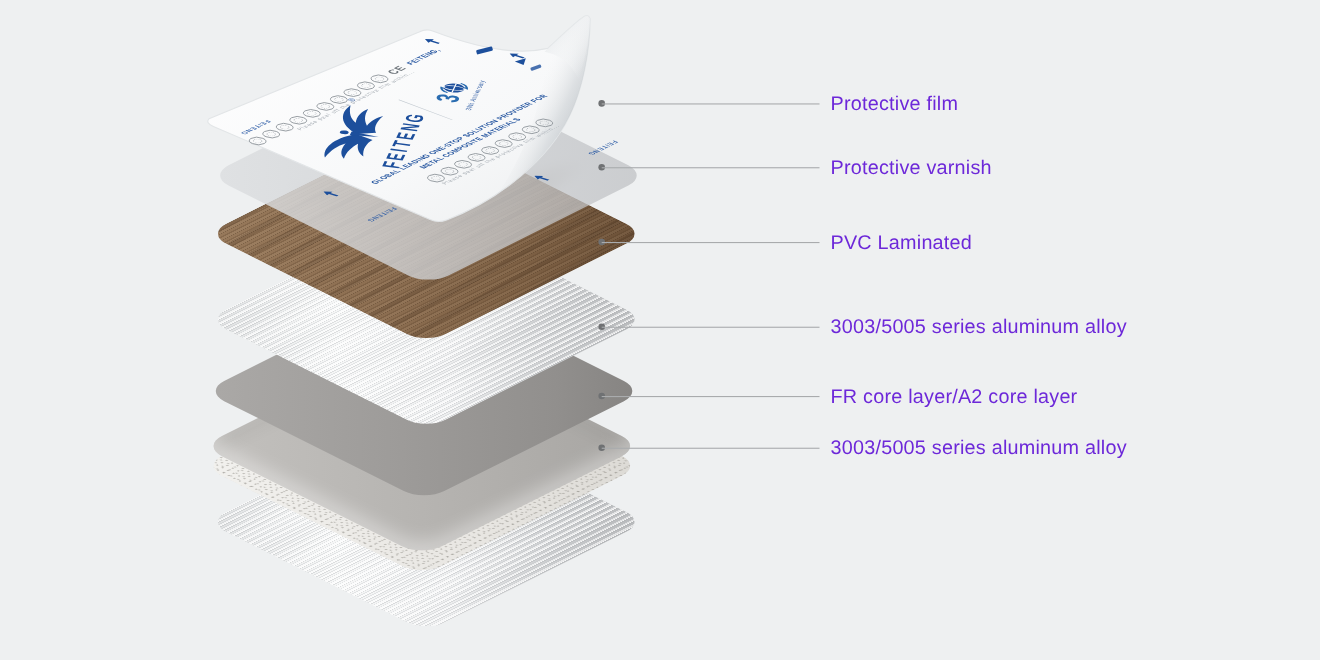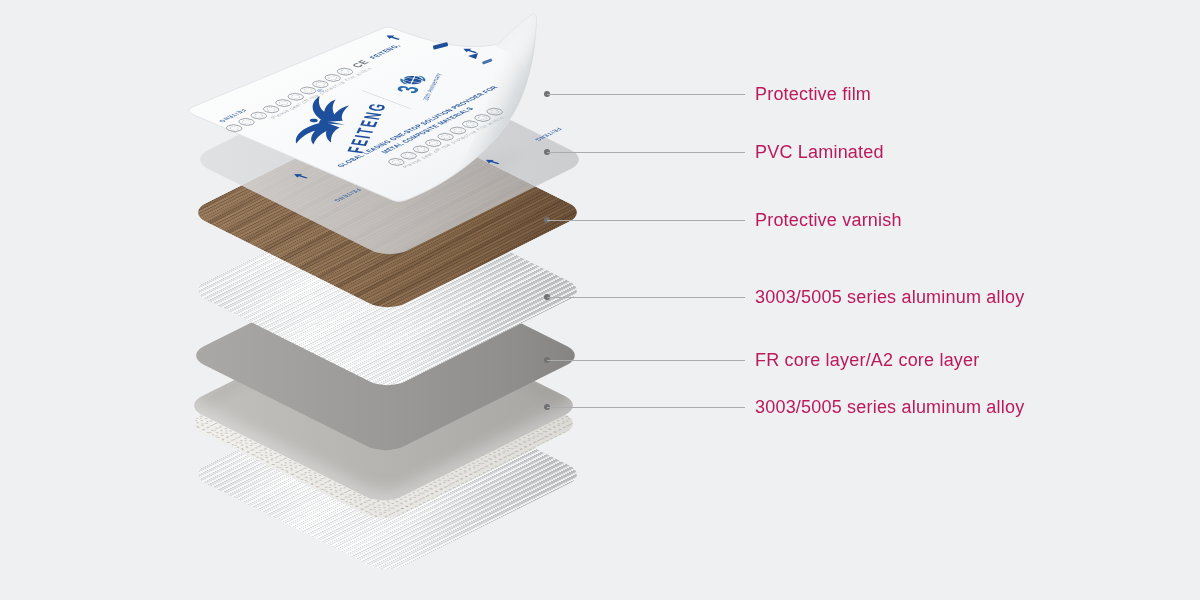--- a/index.html
+++ b/index.html
@@ -115,21 +115,21 @@
   .leader-row:nth-of-type(2){top:142px;}
   .leader-row:nth-of-type(3){top:210px;}
   .leader-row:nth-of-type(4){top:287px;}
   .leader-row:nth-of-type(5){top:350px;}
   .leader-row:nth-of-type(6){top:397px;padding-left:47px;}
   .leader-row:nth-of-type(7){top:465px;}
   .leader-dot{position:absolute;left:544px;top:7px;width:6px;height:6px;border-radius:50%;background:#6f7173;}
   .leader-line{position:absolute;left:547px;top:9.5px;width:198px;height:1px;background:#a9abad;}
   .leader-label{
     position:absolute;left:755px;top:0;height:20px;line-height:20px;
-    font-size:18px;color:#be185d;letter-spacing:0.2px;white-space:nowrap;
+    font-size:18px;color:#6d28d9;letter-spacing:0.2px;white-space:nowrap;
   }
 </style>
 </head>
 <body>
 
 <div class="stage">
 
   <div class="layer varnish"></div>
   <div class="layer wood"></div>
   <div class="layer alu alu1"></div>
@@ -274,26 +274,26 @@
 
   <div class="legend">
     <div class="leader-row">
       <span class="leader-dot"></span>
       <span class="leader-line"></span>
       <span class="leader-label">Protective film</span>
     </div>
     <div class="leader-row">
       <span class="leader-dot"></span>
       <span class="leader-line"></span>
+      <span class="leader-label">Protective varnish</span>
+    </div>
+    <div class="leader-row">
+      <span class="leader-dot"></span>
+      <span class="leader-line"></span>
       <span class="leader-label">PVC Laminated</span>
-    </div>
-    <div class="leader-row">
-      <span class="leader-dot"></span>
-      <span class="leader-line"></span>
-      <span class="leader-label">Protective varnish</span>
     </div>
     <div class="leader-row">
       <span class="leader-dot"></span>
       <span class="leader-line"></span>
       <span class="leader-label">3003/5005 series aluminum alloy</span>
     </div>
     <div class="leader-row">
       <span class="leader-dot"></span>
       <span class="leader-line"></span>
       <span class="leader-label">FR core layer/A2 core layer</span>

